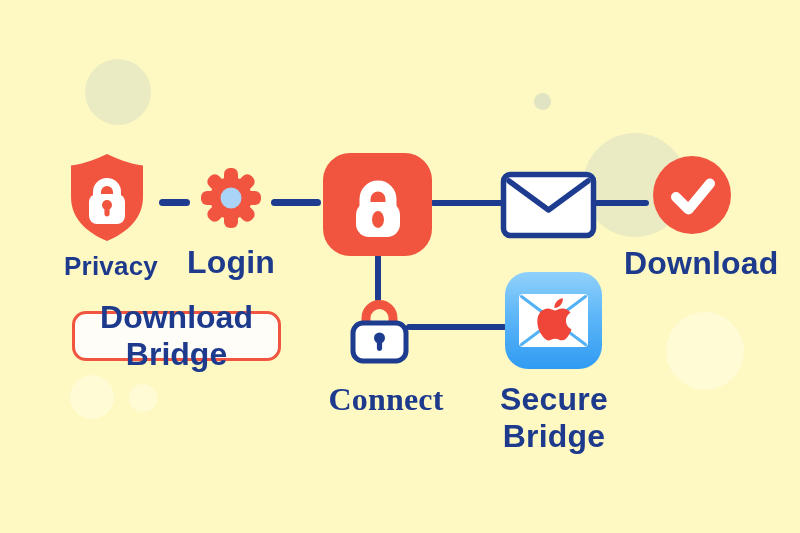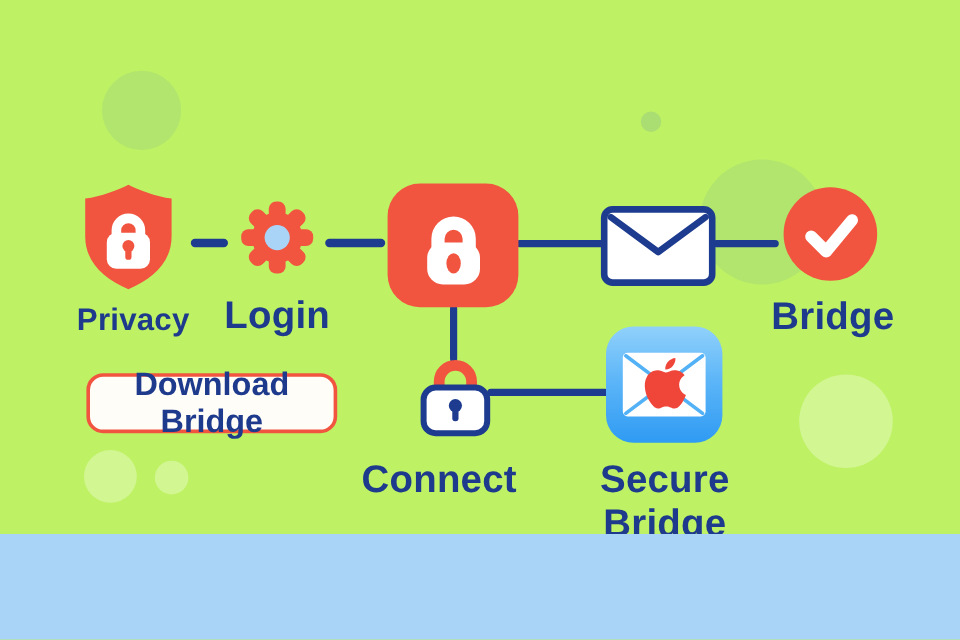--- a/index.html
+++ b/index.html
@@ -1,21 +1,21 @@
 <!DOCTYPE html>
 <html><head>
 <meta charset="utf-8">
 <style>
   html,body{margin:0;padding:0;}
   body{
     width:800px;height:533px;overflow:hidden;
     font-family:"Liberation Sans","DejaVu Sans",sans-serif;
     background:#aad4f7;
   }
-  .stage{position:relative;width:800px;height:445px;background:#bef264;overflow:hidden;}
+  .stage{position:relative;width:800px;height:533px;background:#fef9c3;overflow:hidden;}
 
   
   .deco{position:absolute;border-radius:50%;z-index:0;}
   .deco.dark{background:rgba(70,120,195,0.10);}
   .deco.darker{background:rgba(70,120,195,0.16);}
   .deco.light{background:rgba(255,255,255,0.30);}
   .deco-1{left:85px;top:59px;width:66px;height:66px;}
   .deco-2{left:534px;top:93px;width:17px;height:17px;}
   .deco-3{left:583px;top:133px;width:104px;height:104px;}
   .deco-4{left:666px;top:312px;width:78px;height:78px;}
@@ -46,21 +46,21 @@
     background:#f15540;border-radius:50%;z-index:2;
     display:flex;align-items:center;justify-content:center;
   }
 
   
   .dl-btn{
     position:absolute;left:72px;top:311px;width:209px;height:50px;
     background:#fffdf8;border:3.5px solid #f15540;border-radius:14px;
     box-sizing:border-box;z-index:3;
     display:flex;align-items:center;justify-content:center;
-    color:#1e3a8c;font-weight:bold;font-size:27px;
+    color:#1e3a8c;font-weight:bold;font-size:32px;
     font-family:"Liberation Sans","DejaVu Sans",sans-serif;
     cursor:pointer;padding:0;
   }
 
   
   .mail-icon{
     position:absolute;left:505px;top:272px;width:97px;height:97px;
     border-radius:23px;z-index:2;
     background:linear-gradient(180deg,#90d1fb 0%,#5eb6f8 45%,#2f9bf3 100%);
     display:flex;align-items:center;justify-content:center;
@@ -117,31 +117,31 @@
   <svg class="abs" style="left:500px;top:171px;" width="97" height="68" viewBox="0 0 97 68">
     <rect x="3.5" y="3.5" width="90" height="61" rx="7" fill="#ffffff" stroke="#1e3c8f" stroke-width="5.5"></rect>
     <path d="M9 10 L48.5 39 L88 10" fill="none" stroke="#1e3c8f" stroke-width="5.5" stroke-linecap="round" stroke-linejoin="round"></path>
   </svg>
 
   <div class="success-circle">
     <svg width="78" height="78" viewBox="0 0 78 78">
       <path d="M23 41 L35.5 53.5 L57 27.5" fill="none" stroke="#ffffff" stroke-width="10" stroke-linecap="round" stroke-linejoin="round"></path>
     </svg>
   </div>
-  <div class="lbl" style="left:624px;top:245px;width:140px;">Bridge</div>
+  <div class="lbl" style="left:624px;top:245px;width:140px;">Download</div>
 
   <button class="dl-btn">Download Bridge</button>
 
   <svg class="abs" style="left:348px;top:286px;z-index:2;" width="63" height="80" viewBox="0 0 63 80">
     <path d="M18 44 v-12 a13.5 13.5 0 0 1 27 0 v12" fill="none" stroke="#f15540" stroke-width="9" stroke-linecap="round"></path>
     <rect x="5" y="37" width="53" height="38" rx="10" fill="#ffffff" stroke="#1e3c8f" stroke-width="5"></rect>
     <circle cx="31.5" cy="52" r="5.5" fill="#1e3c8f"></circle>
     <rect x="28.9" y="54" width="5.2" height="11" rx="2.4" fill="#1e3c8f"></rect>
   </svg>
-  <div class="lbl" style="left:296px;top:381px;width:140px;">Connect</div>
+  <div class="lbl" style="left:316px;top:381px;width:140px;font-family:Liberation Serif, serif;">Connect</div>
 
   <div class="mail-icon">
     <svg width="97" height="97" viewBox="0 0 97 97">
       <rect x="14" y="22" width="69" height="53" rx="4" fill="#ffffff"></rect>
       <g stroke="#53b1f6" stroke-width="3" stroke-linecap="round">
         <path d="M16.5 24.5 L48.5 48.5 L80.5 24.5" fill="none"></path>
         <path d="M16.5 72.5 L48.5 48.5 L80.5 72.5" fill="none"></path>
       </g>
       <g transform="translate(26,23) scale(2.05)" fill="#f0463a">
         <path d="M17.05 12.54c-.03-2.6 2.13-3.85 2.22-3.91-1.21-1.77-3.09-2.01-3.76-2.04-1.6-.16-3.12.94-3.93.94-.8 0-2.06-.92-3.39-.89-1.74.03-3.35 1.01-4.25 2.57-1.81 3.14-.46 7.79 1.3 10.34.86 1.25 1.89 2.65 3.24 2.6 1.3-.05 1.79-.84 3.36-.84 1.57 0 2.01.84 3.39.81 1.4-.02 2.29-1.27 3.15-2.52.99-1.44 1.39-2.84 1.41-2.91-.03-.01-2.71-1.04-2.74-4.15z"></path>

